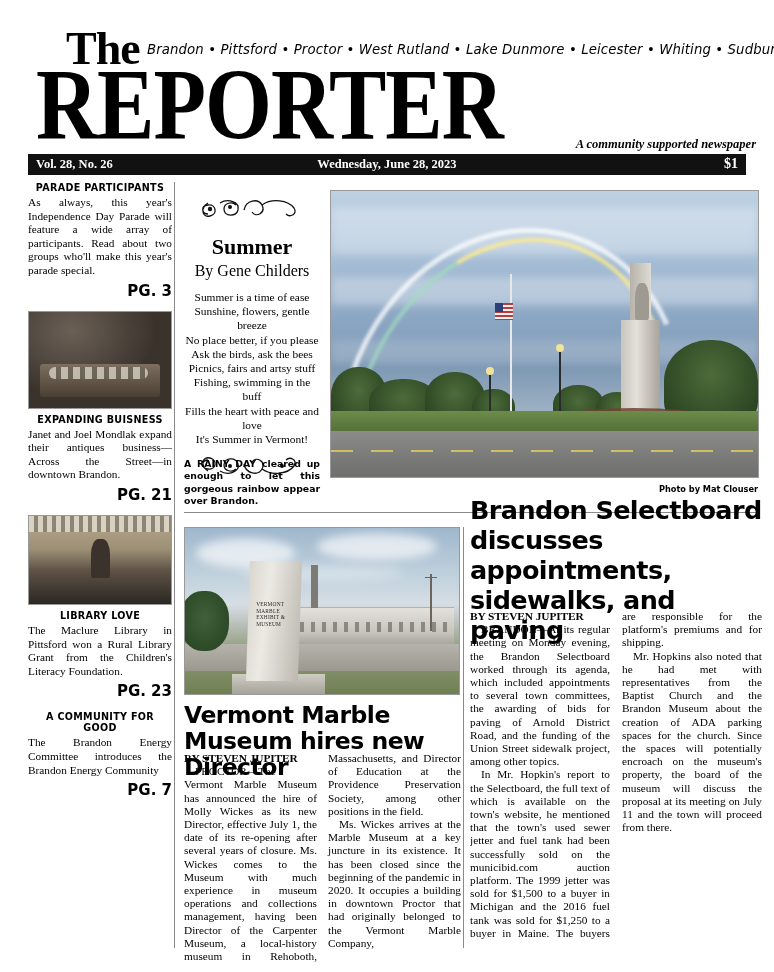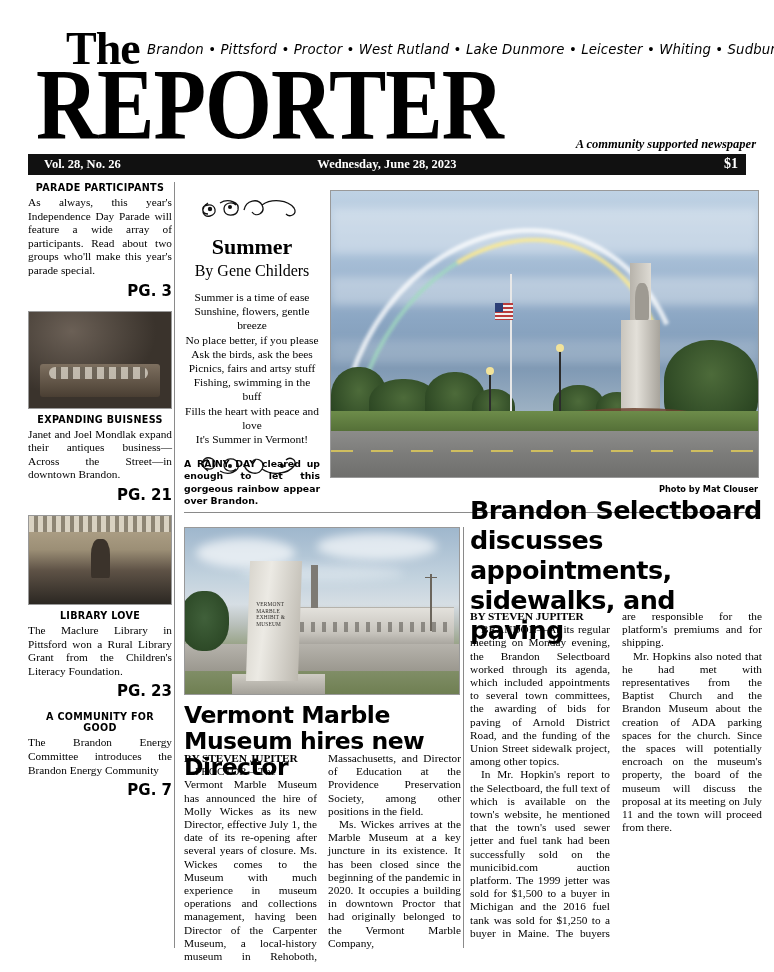--- a/index.html
+++ b/index.html
@@ -74,21 +74,21 @@
     position: absolute;
     left: 28px;
     top: 154px;
     width: 718px;
     height: 21px;
     background: #111;
     color: #fff;
   }
   .volbar .vb-left {
     position: absolute;
-    left: 16px; top: 3px;
+    left: 8px; top: 3px;
     font-family: "Liberation Serif", serif;
     font-weight: bold;
     font-size: 12.5px;
   }
   .volbar .vb-center {
     position: absolute;
     left: 0; right: 0; top: 3px;
     text-align: center;
     font-family: "Liberation Serif", serif;
     font-weight: bold;

